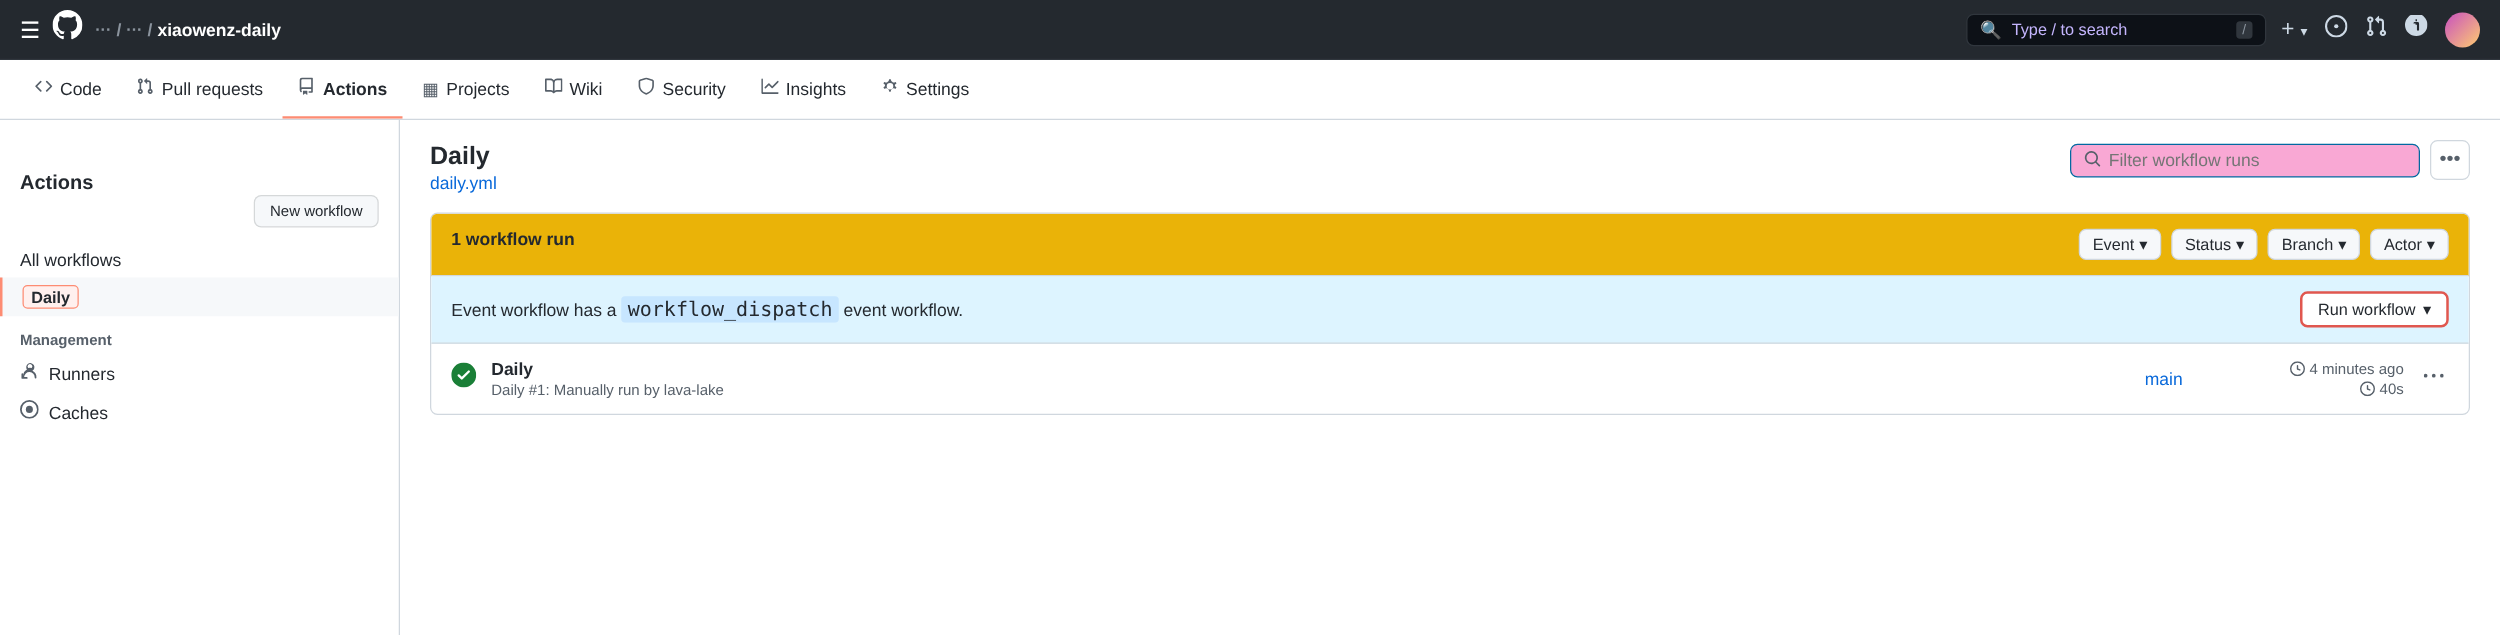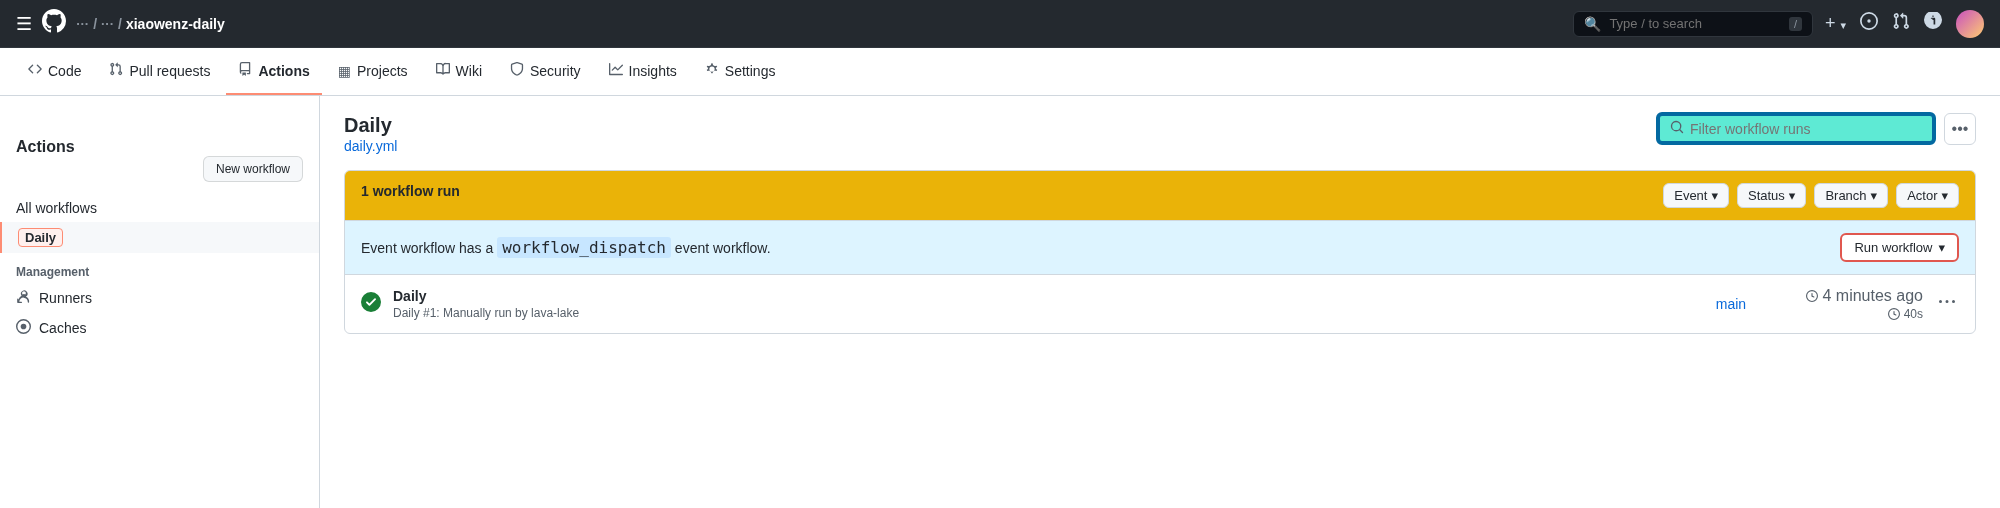--- a/index.html
+++ b/index.html
@@ -182,26 +182,26 @@
       text-decoration: none;
     }
     .content-actions {
       display: flex;
       align-items: center;
       gap: 8px;
     }
     .filter-input-wrapper {
       display: flex;
       align-items: center;
-      border: 4px solid #0369a1;
+      border: 1px solid #0369a1;
       border-radius: 6px;
       padding: 4px 10px;
       gap: 6px;
       width: 280px;
-      background: #5eead4;
+      background: #f9a8d4;
     }
     .filter-input-wrapper .search-icon-unicode { color: #57606a; font-size: 14px; }
     .filter-input {
       border: none;
       outline: none;
       font-size: 14px;
       color: #57606a;
       background: transparent;
       width: 100%;
     }
@@ -316,21 +316,21 @@
       min-width: 80px;
     }
     .run-meta {
       display: flex;
       flex-direction: column;
       align-items: flex-end;
       gap: 2px;
       min-width: 140px;
     }
     .run-time {
-      font-size: 16px;
+      font-size: 12px;
       color: #57606a;
       display: flex;
       align-items: center;
       gap: 4px;
     }
     .run-duration {
       font-size: 12px;
       color: #57606a;
       display: flex;
       align-items: center;
@@ -357,21 +357,21 @@
     <div class="repo-breadcrumb">
       <span style="color:#8b949e;font-size:13px;">···</span>
       <span class="sep">/</span>
       <span style="color:#8b949e;font-size:13px;">···</span>
       <span class="sep">/</span>
       <span style="color:#fff;font-weight:600;font-size:14px;">xiaowenz-daily</span>
     </div>
   </div>
   <div class="search-bar">
     <span class="search-icon-unicode">🔍</span>
-    <span style="color:#737373;font-size:13px;">Type / to search</span>
+    <span style="color:#c4b5fd;font-size:13px;">Type / to search</span>
     <span class="search-kbd">/</span>
   </div>
   <div class="top-nav-right">
     <span class="nav-icon">
       <span style="font-size:18px;color:#cdd9e5;">+</span>
       <span style="font-size:11px;color:#cdd9e5;">▾</span>
     </span>
     <span class="nav-icon">
       <svg width="18" height="18" viewBox="0 0 16 16" fill="#cdd9e5">
           <path d="M8 9.5a1.5 1.5 0 100-3 1.5 1.5 0 000 3z"></path>

